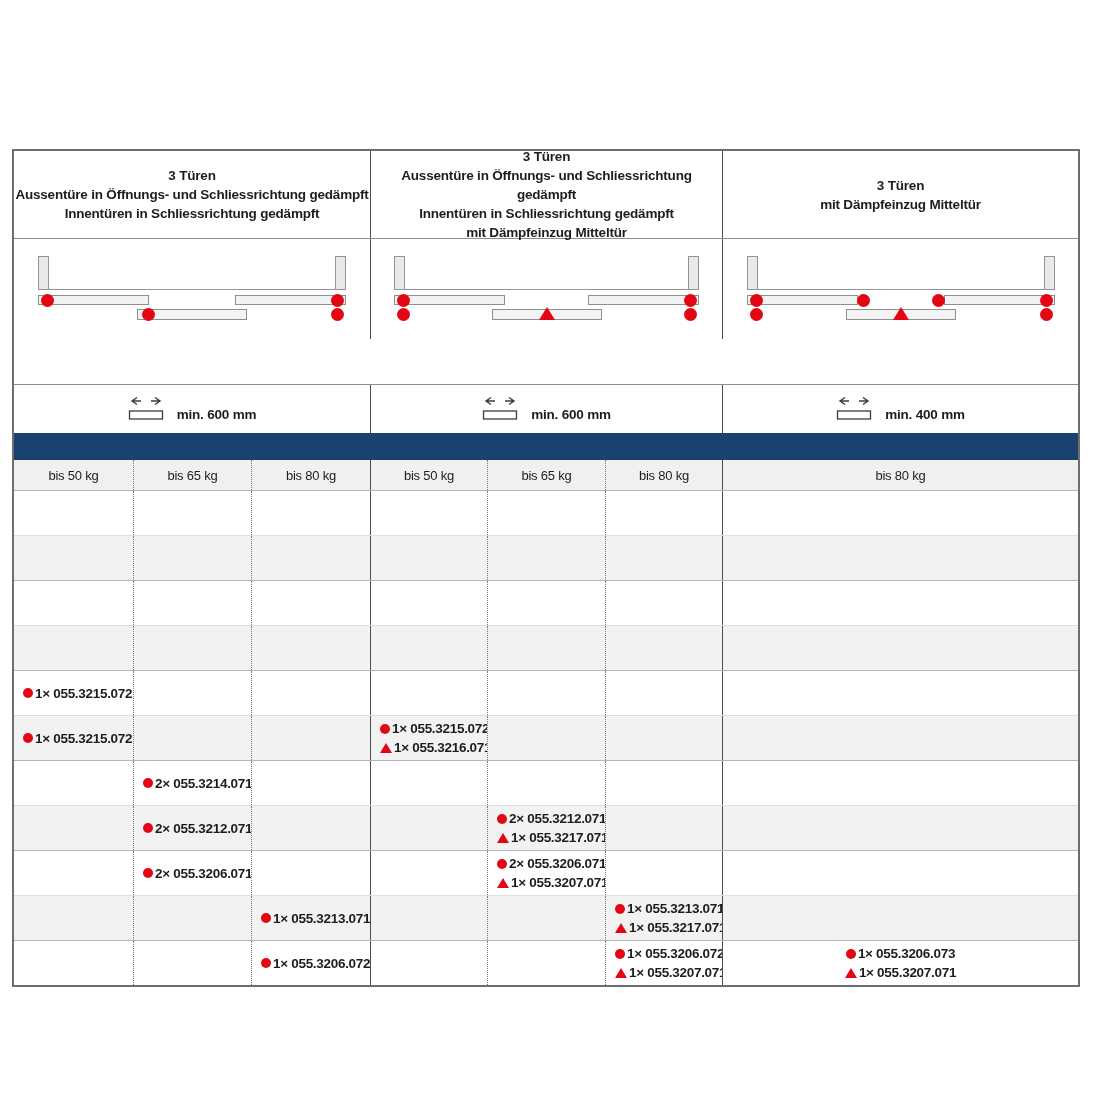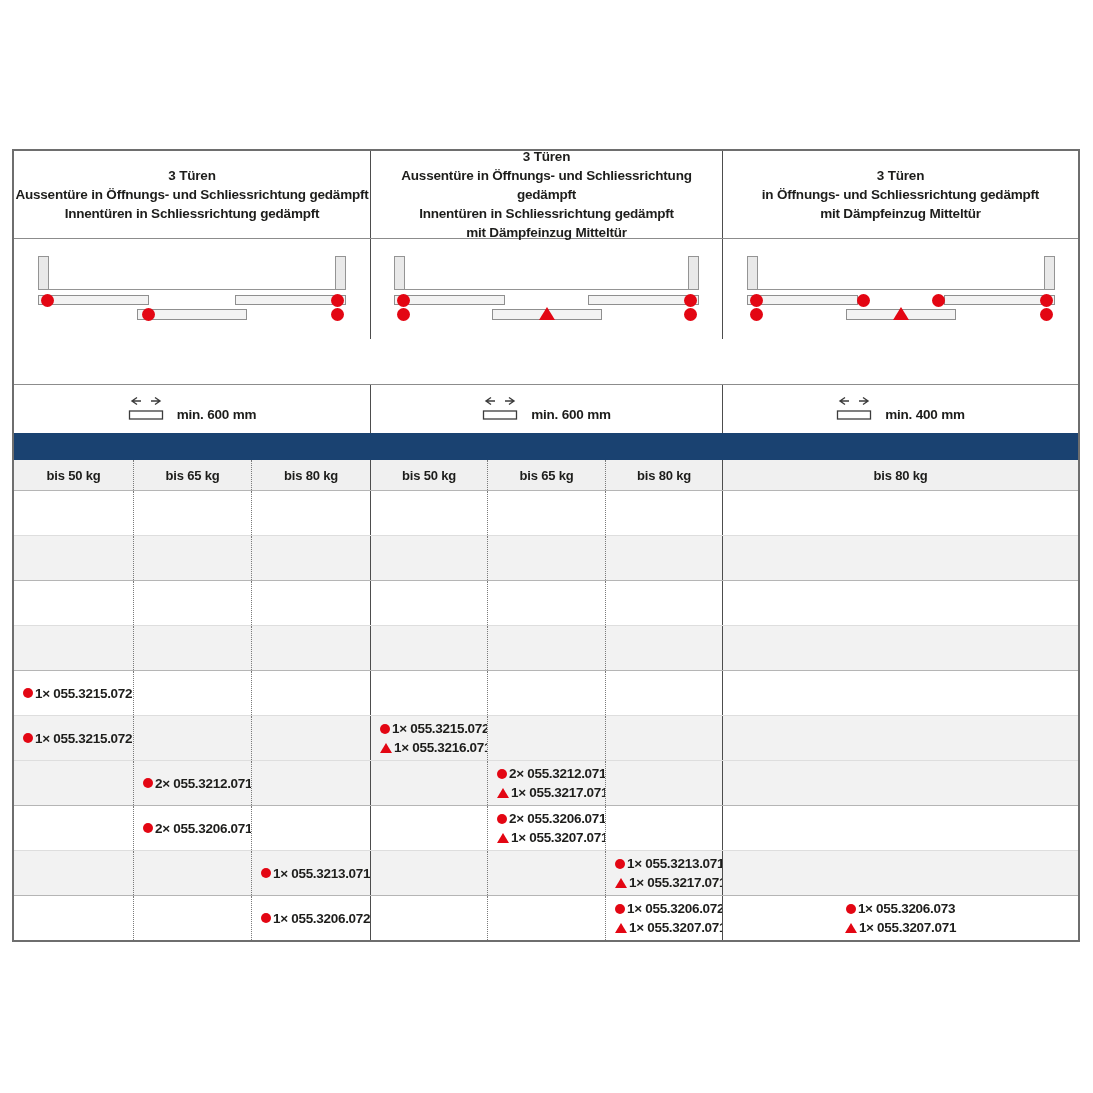--- a/index.html
+++ b/index.html
@@ -23,21 +23,21 @@
   .title-line{font-size:13.5px;font-weight:bold;line-height:19px;letter-spacing:-0.2px;}
   .diagram-row{height:100px;border-top:1px solid #8c8c8c;}
   .diagram-row .sec{position:relative;}
   .min-row{height:48px;border-top:1px solid #8c8c8c;margin-top:45px;}
   .min-cell{display:flex;align-items:center;justify-content:center;gap:13px;}
   .min-label{font-size:13.5px;font-weight:bold;letter-spacing:-0.2px;padding-top:10px;}
   .blue-band{height:27px;background:#1a4271;}
   
   .kg-row{height:30px;background:#f0f0f0;display:flex;}
   .kg-cell{box-sizing:border-box;display:flex;align-items:center;justify-content:center;
-    font-size:13px;font-weight:bold;letter-spacing:-0.2px;}
+    font-size:13px;font-weight:normal;letter-spacing:-0.2px;}
   
   .body-row{height:45px;display:flex;box-sizing:border-box;}
   .body-row.white{background:#ffffff;border-top:1px solid #b5b5b5;}
   .body-row.gray{background:#f2f2f2;border-top:1px solid #dedede;}
   .cell{box-sizing:border-box;display:flex;flex-direction:column;justify-content:center;
     padding-left:9px;overflow:hidden;}
   .cell.center{padding-left:0;align-items:center;}
   .dot-start{border-left:1px dotted #7a7a7a;}
   .sec-start{border-left:1px solid #4d4d4d;}
   .code-line{display:flex;align-items:center;line-height:19px;white-space:nowrap;}
@@ -69,21 +69,20 @@
       <div class="title-line">Innentüren in Schliessrichtung gedämpft</div>
     </div>
     <div class="sec s2 title-cell">
       <div class="title-line">3 Türen</div>
       <div class="title-line">Aussentüre in Öffnungs- und Schliessrichtung gedämpft</div>
       <div class="title-line">Innentüren in Schliessrichtung gedämpft</div>
       <div class="title-line">mit Dämpfeinzug Mitteltür</div>
     </div>
     <div class="sec s3 title-cell">
       <div class="title-line">3 Türen</div>
-      <div class="title-line">in Öffnungs- und Schliessrichtung gedämpft</div>
       <div class="title-line">mit Dämpfeinzug Mitteltür</div>
     </div>
   </div>
 
   <div class="flex-row diagram-row">
 
     <div class="sec s1">
       <div class="wall" style="left:24px"></div>
       <div class="wall" style="left:321px"></div>
       <div class="topline" style="left:34px;width:288px"></div>
@@ -230,20 +229,34 @@
           </div>
           <div class="code-line">
             <span class="mk mk-tri"></span>
             <span class="code-text">1× 055.3216.071</span>
           </div>
         </div>
         <div class="cell dot-start" style="width: 118px;"></div>
         <div class="cell dot-start" style="width: 117px;"></div>
         <div class="cell sec-start" style="width: 356px;"></div>
       </div>
+      <div class="body-row white">
+        <div class="cell" style="width: 119px;"></div>
+        <div class="cell dot-start" style="width: 118px;">
+          <div class="code-line">
+            <span class="mk mk-dot"></span>
+            <span class="code-text">2× 055.3214.071</span>
+          </div>
+        </div>
+        <div class="cell dot-start" style="width: 119px;"></div>
+        <div class="cell sec-start" style="width: 117px;"></div>
+        <div class="cell dot-start" style="width: 118px;"></div>
+        <div class="cell dot-start" style="width: 117px;"></div>
+        <div class="cell sec-start" style="width: 356px;"></div>
+      </div>
       <div class="body-row gray">
         <div class="cell" style="width: 119px;"></div>
         <div class="cell dot-start" style="width: 118px;">
           <div class="code-line">
             <span class="mk mk-dot"></span>
             <span class="code-text">2× 055.3212.071</span>
           </div>
         </div>
         <div class="cell dot-start" style="width: 119px;"></div>
         <div class="cell sec-start" style="width: 117px;"></div>

